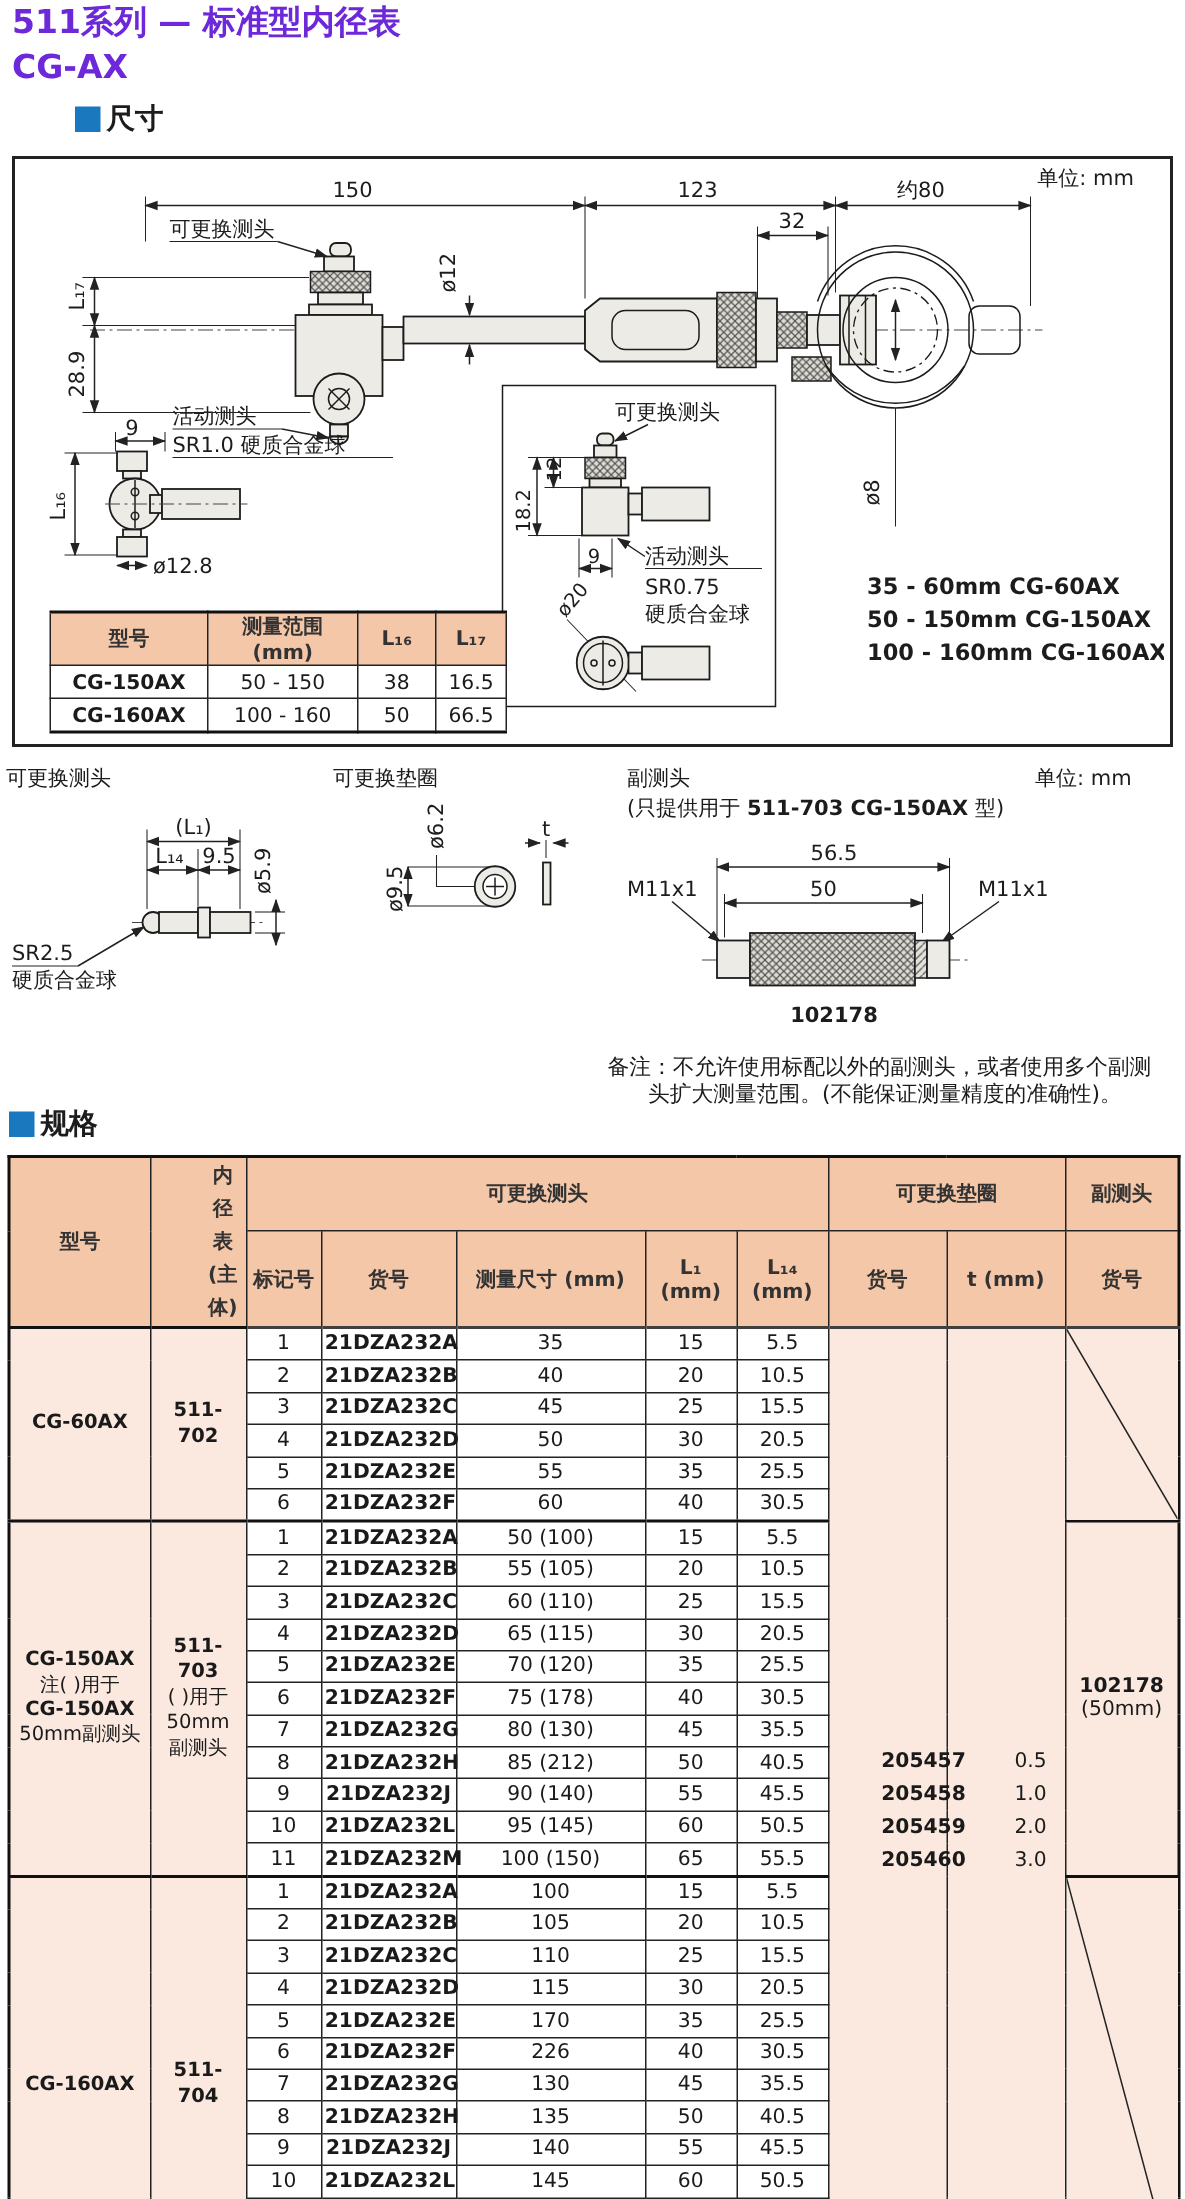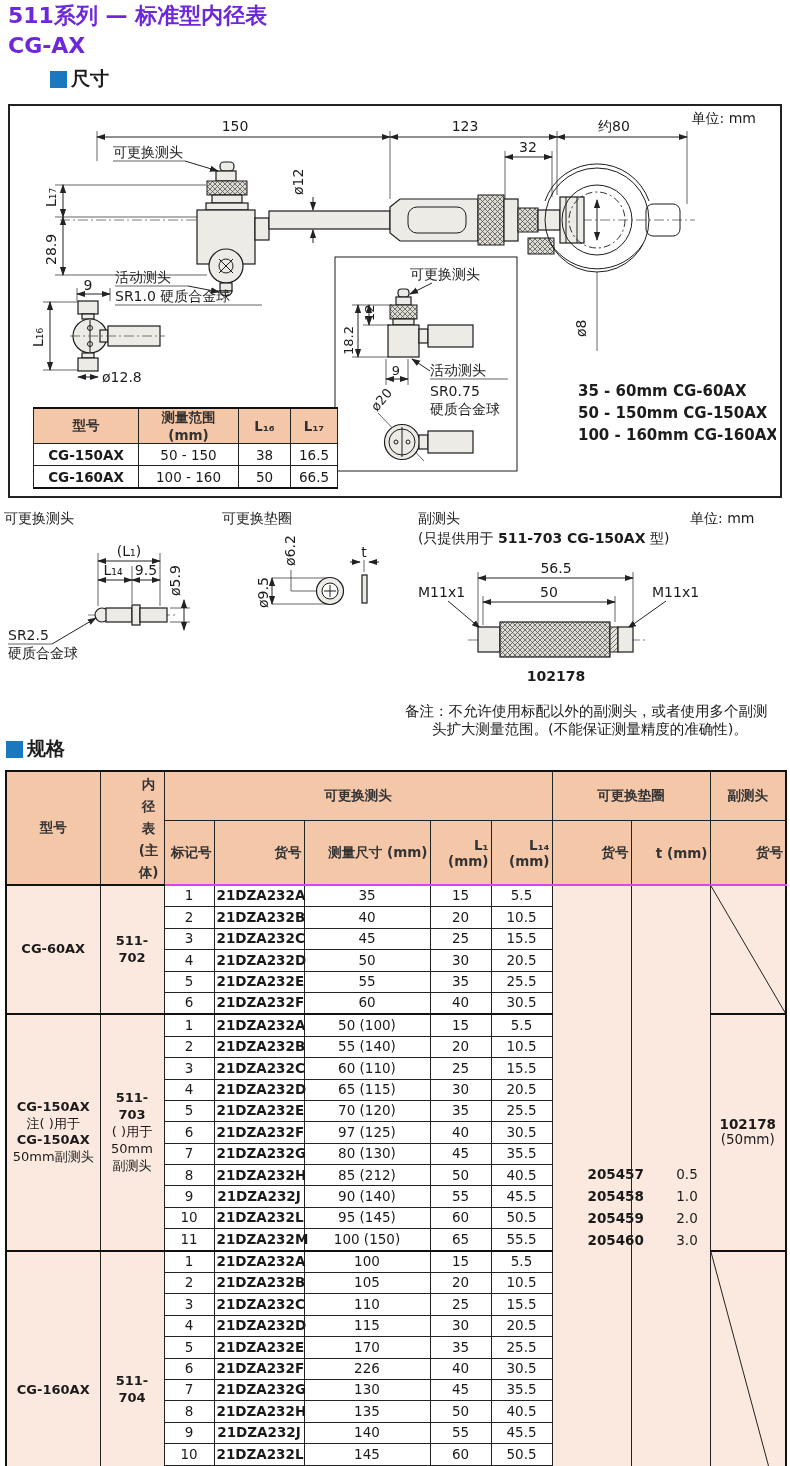--- a/index.html
+++ b/index.html
@@ -28,21 +28,21 @@
   
   table{border-collapse:collapse;table-layout:fixed;}
   .mini{left:33px;top:407px;width:304px;font-size:13.5px;position:absolute;
         border:1px solid #222;border-top:2.5px solid #111;border-bottom:2.5px solid #111;}
   .mini th{background:#f4c7a8;border:1px solid #222;font-weight:bold;color:#333;height:22px;padding:0 2px;}
   .mini td{border:1px solid #222;text-align:center;height:21px;background:#fff;padding:0 2px;}
   .mini td.bold{font-weight:bold;}
   .spec{left:5px;top:770px;width:780px;position:absolute;font-size:13.5px;border:2.5px solid #111;}
   .spec th{background:#f4c7a8;border:1px solid #222;font-weight:bold;color:#333;padding:1px 2px;}
   .spec .h1 th{height:24px;}
-  .spec .h2 th{height:21px;border-bottom:2px solid #d946ef;text-align:right;}
+  .spec .h2 th{height:21px;border-bottom:2px solid #404040;}
   .spec .h1 th[rowspan]{border-bottom:2px solid #111;}
   .spec td{border:1px solid #222;text-align:center;height:20.4px;line-height:1.15;padding:0 2px;vertical-align:middle;}
   .spec td.white{background:#fff;}
   .spec td.pink{background:#fbe9e0;}
   .spec td.bold, .spec div.bold{font-weight:bold;}
   .spec td.bs{border-top:2.5px solid #111;}
   .spec .pre{white-space:pre-line;line-height:22px;padding-left:35px;}
   .spec td.model{font-size:13px;line-height:1.3;}
   .spec td.model div{text-align:center;}
   .spec td.diag{position:relative;padding:0;}
@@ -441,21 +441,21 @@
         <td class="white bs">15</td>
         <td class="white bs">5.5</td>
         <td class="pink bs" rowspan="11">
           <div class="bold">102178</div>
           <div>(50mm)</div>
         </td>
       </tr>
       <tr>
         <td class="white">2</td>
         <td class="white bold">21DZA232B</td>
-        <td class="white">55 (140)</td>
+        <td class="white">55 (105)</td>
         <td class="white">20</td>
         <td class="white">10.5</td>
       </tr>
       <tr>
         <td class="white">3</td>
         <td class="white bold">21DZA232C</td>
         <td class="white">60 (110)</td>
         <td class="white">25</td>
         <td class="white">15.5</td>
       </tr>
@@ -469,21 +469,21 @@
       <tr>
         <td class="white">5</td>
         <td class="white bold">21DZA232E</td>
         <td class="white">70 (120)</td>
         <td class="white">35</td>
         <td class="white">25.5</td>
       </tr>
       <tr>
         <td class="white">6</td>
         <td class="white bold">21DZA232F</td>
-        <td class="white">97 (125)</td>
+        <td class="white">75 (178)</td>
         <td class="white">40</td>
         <td class="white">30.5</td>
       </tr>
       <tr>
         <td class="white">7</td>
         <td class="white bold">21DZA232G</td>
         <td class="white">80 (130)</td>
         <td class="white">45</td>
         <td class="white">35.5</td>
       </tr>

